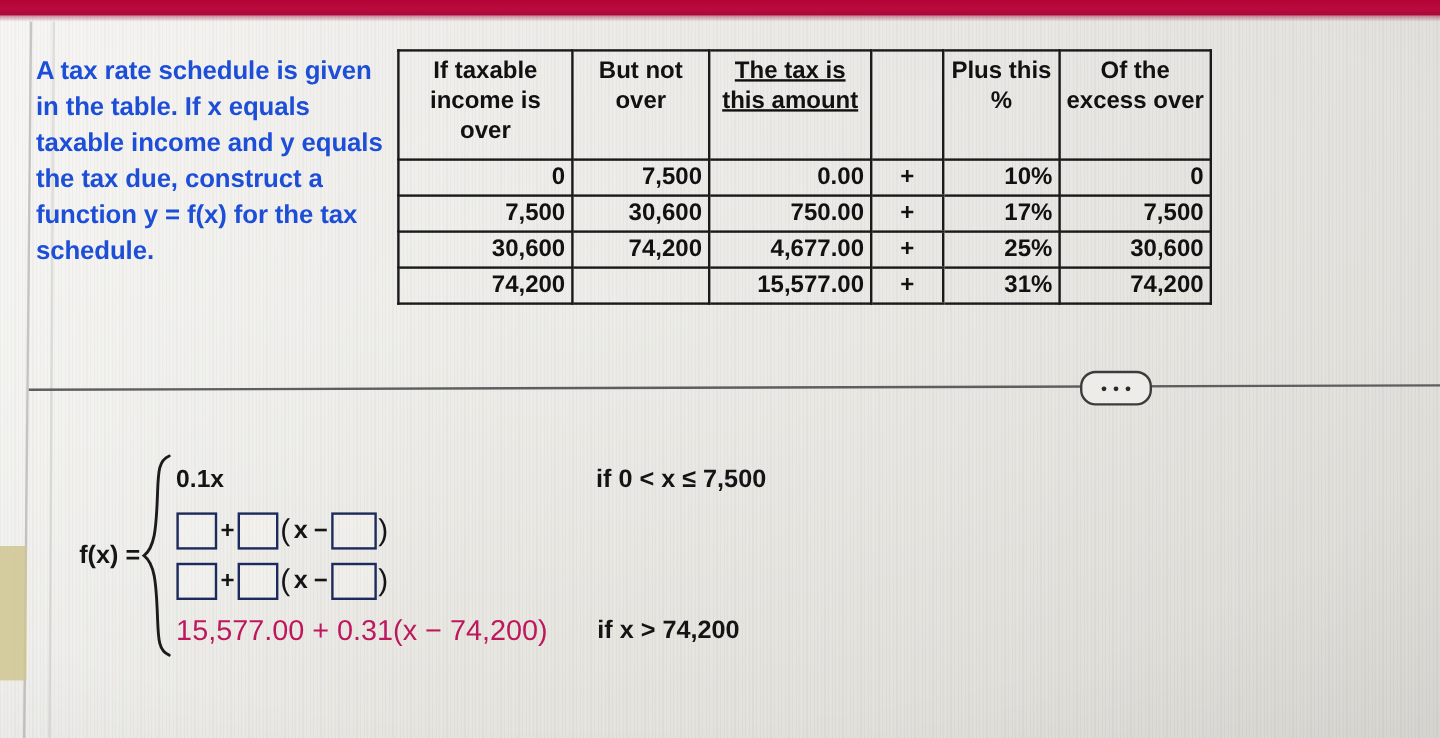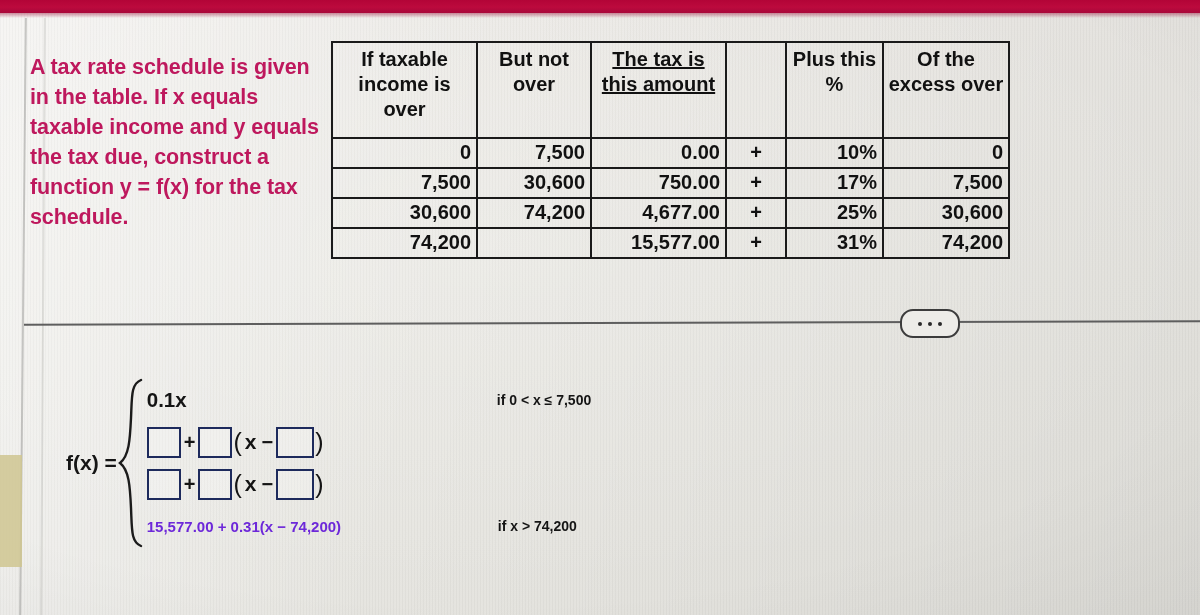--- a/index.html
+++ b/index.html
@@ -77,23 +77,22 @@
   }
 
   
   #question-text {
     position: absolute;
     left: 30px; top: 44px;
     width: 290px;
     font-size: 21.5px;
     font-weight: 700;
     line-height: 30px;
-    color: #be185d;
+    color: #1d4ed8;
     letter-spacing: -0.1px;
-    margin-top: 8px;
   }
 
   
   #tax-table-wrap {
     position: absolute;
     left: 331px; top: 41px;
   }
   table.tax-table {
     border-collapse: collapse;
     table-layout: fixed;
@@ -104,21 +103,21 @@
   }
   table.tax-table th,
   table.tax-table td {
     border: 2px solid #1a1a1a;
     padding: 0;
     line-height: 25px;
   }
   table.tax-table th {
     text-align: center;
     vertical-align: top;
-    padding: 4px 4px 15px 4px;
+    padding: 4px 4px 10px 4px;
     font-weight: 700;
   }
   table.tax-table td.num {
     text-align: right;
     padding: 1px 5px 2px 5px;
     white-space: nowrap;
   }
   table.tax-table td.plus {
     text-align: center;
     border-left: none;
@@ -196,21 +195,21 @@
     font-weight: 700;
     color: #141414;
     display: flex;
     align-items: center;
     white-space: nowrap;
   }
   .case-expr.plain {
     font-size: 20.5px;
   }
   .case-cond {
-    font-size: 14px;
+    font-size: 21px;
     font-weight: 700;
     color: #141414;
     white-space: nowrap;
   }
   .answer-box {
     display: inline-block;
     width: 30px;
     height: 27px;
     border: 2px solid #1d2a5c;
     background: rgba(255,255,255,0.22);
@@ -228,23 +227,23 @@
     font-weight: 500;
     padding: 0 1px;
   }
   .var {
     font-size: 21px;
     font-weight: 700;
     padding: 0 2px;
   }
   .last-row-expr {
     width: 350px;
-    font-size: 15px;
-    font-weight: 700;
-    color: #6d28d9;
+    font-size: 24px;
+    font-weight: 400;
+    color: #be185d;
     white-space: nowrap;
   }
   
   .case-row.final .last-row-expr { width: 351px; }
 </style>
 </head>
 <body>
 
 <div id="screen-photo"></div>
 <div id="screen-moire"></div>

